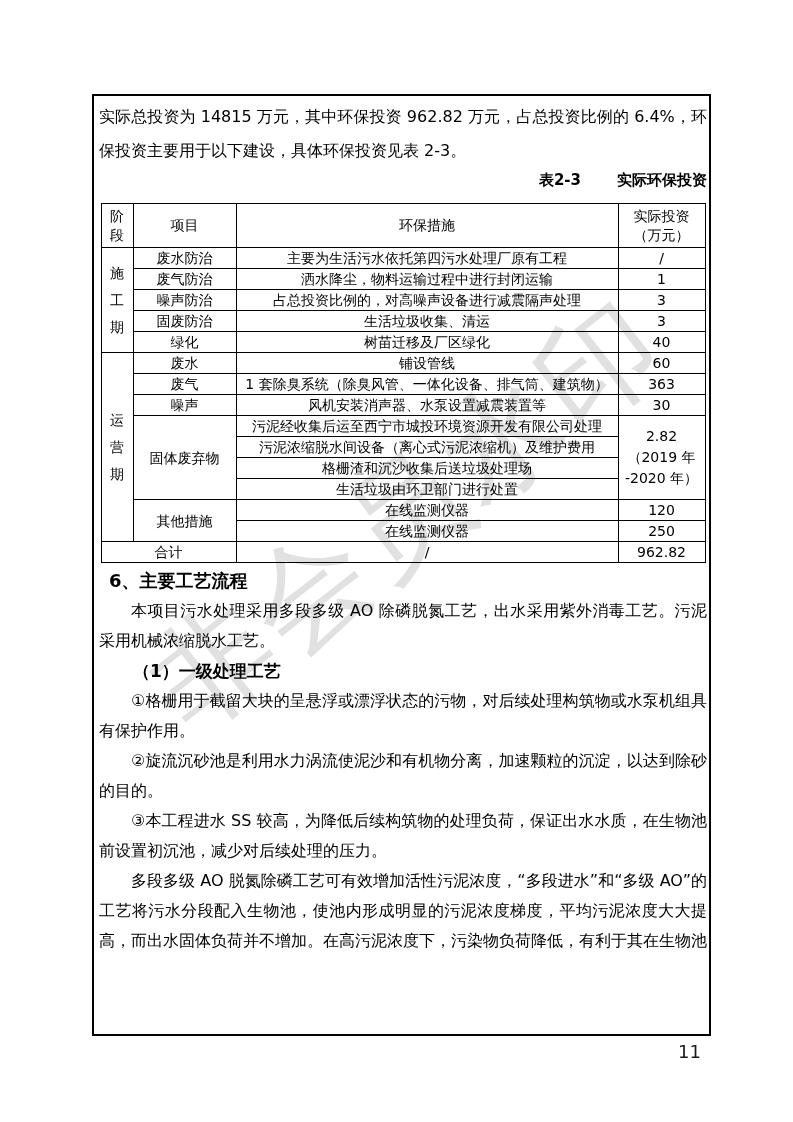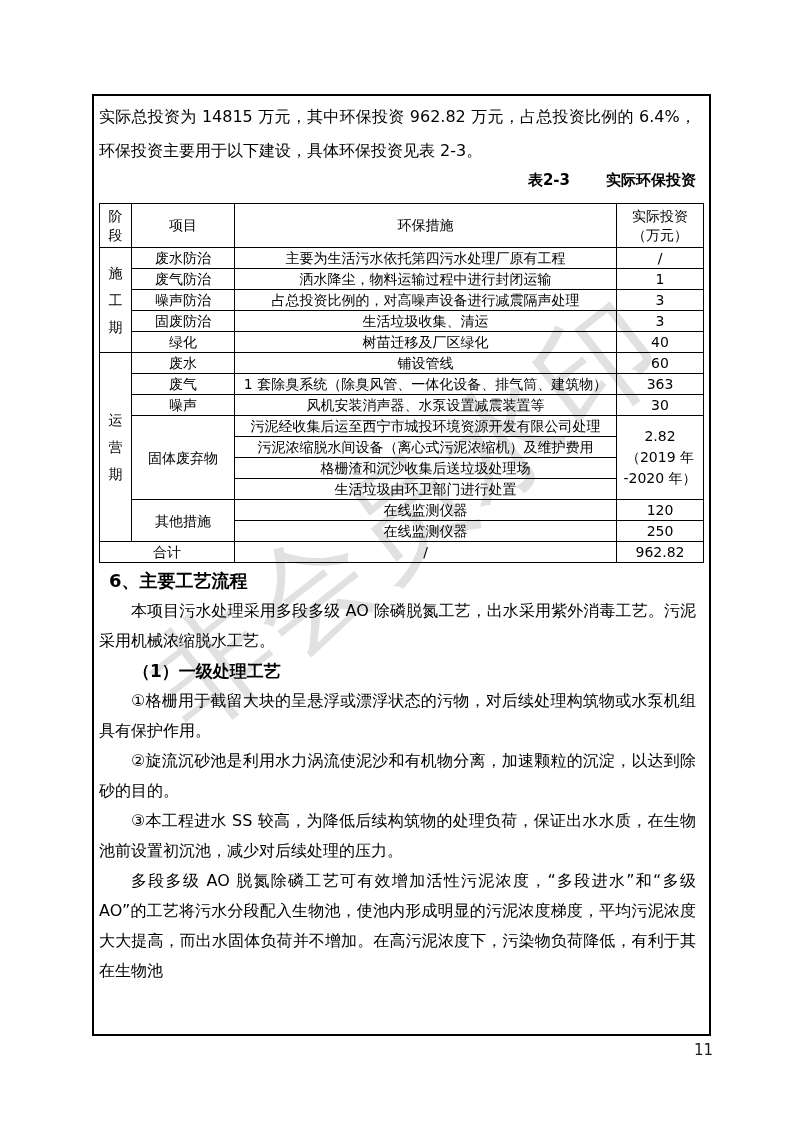--- a/index.html
+++ b/index.html
@@ -25,21 +25,21 @@
     white-space: nowrap;
     z-index: 0;
     user-select: none;
   }
   .content-box {
     position: absolute;
     left: 92px; top: 94px;
     width: 619px; height: 942px;
     border: 2px solid #000;
     z-index: 1;
-    padding: 4px 13px 0 5px;
+    padding: 4px 2px 0 5px;
     overflow: hidden;
     background: transparent;
   }
   .intro {
     font-size: 16px;
     line-height: 34px;
     text-align: justify;
   }
   .caption {
     text-align: right;
@@ -93,22 +93,22 @@
   }
   .para {
     font-size: 16px;
     line-height: 30px;
     text-indent: 2em;
     text-align: justify;
   }
   .page-number {
     position: absolute;
     top: 1041px;
-    right: 80px;
-    font-size: 15px;
+    right: 92px;
+    font-size: 18px;
     color: #1a1a1a;
     z-index: 1;
   }
 </style>
 </head>
 <body>
 
 <div class="page">
 
   <div class="watermark">非会员水印</div>

